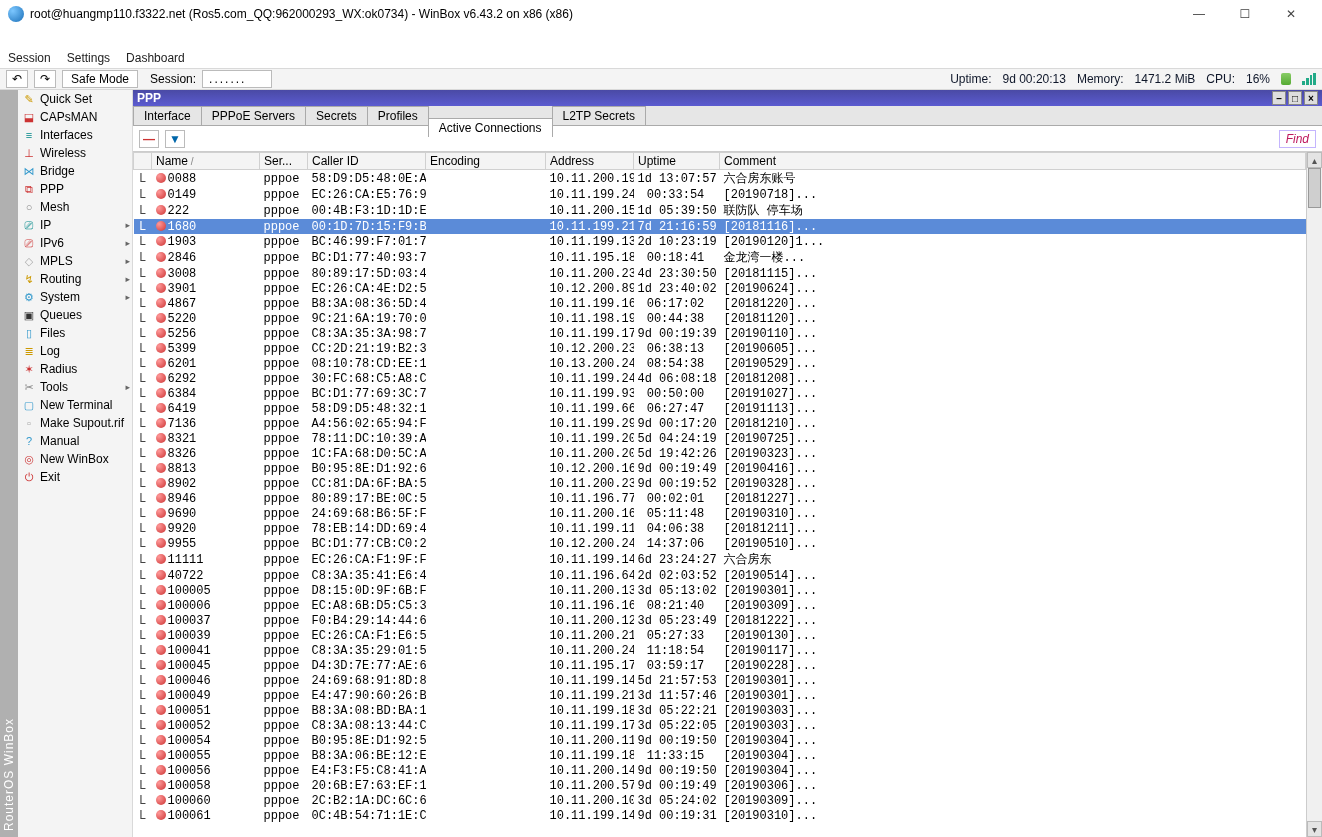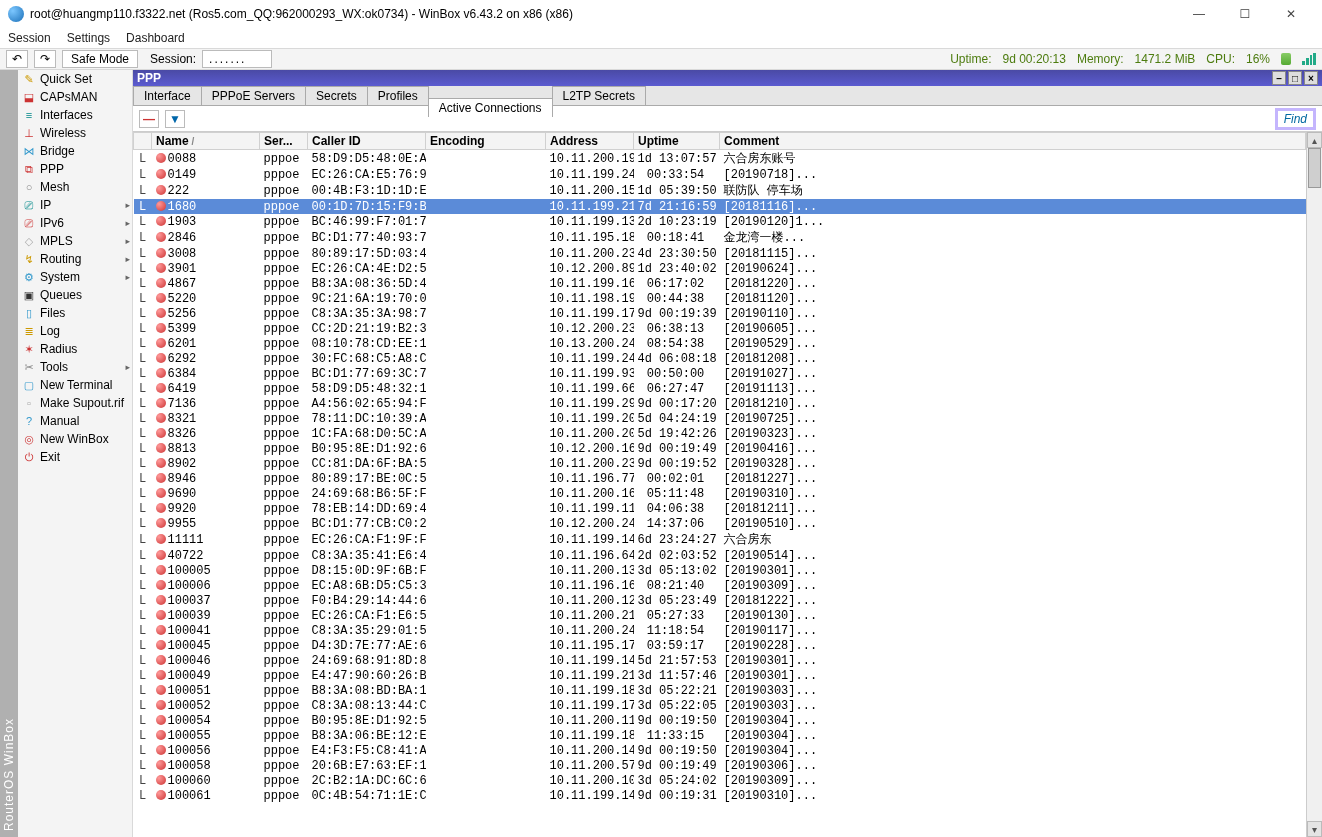--- a/index.html
+++ b/index.html
@@ -1,52 +1,52 @@
 <!DOCTYPE html>
 <html><head>
 <meta charset="utf-8">
 <style>
 * { margin:0; padding:0; box-sizing:border-box; font-family:"Microsoft YaHei","SimSun",Arial,sans-serif; font-size:12px; }
 body { background:#fff; width:1322px; height:837px; overflow:hidden; position:relative; display:flex; flex-direction:column; }
 .titlebar { height:28px; display:flex; align-items:center; padding:12px 8px; background:#fff; }
 .titlebar .globe { width:16px; height:16px; border-radius:50%; background:radial-gradient(circle at 30% 30%,#7cc7ff,#1a6fb8); margin-right:6px; }
 .titlebar .title { flex:1; color:#000; font-size:12px; }
 .titlebar .winbtn { width:46px; height:28px; display:flex; align-items:center; justify-content:center; color:#444; }
-.menubar { height:20px; display:flex; align-items:center; padding:0 8px; gap:16px; color:#222; }
+.menubar { height:20px; display:flex; align-items:center; padding:0 8px; gap:16px; color:#222;margin-top:20px; }
 .toolbar { height:22px; background:#f4f4f4; border-top:1px solid #d9d9d9; border-bottom:1px solid #d9d9d9; display:flex; align-items:center; padding:0 6px; gap:6px; }
 .tbtn { height:18px; padding:0 4px; border:1px solid #bbb; background:#fff; display:flex; align-items:center; justify-content:center; min-width:22px; }
 .tbtn.safe { padding:0 8px; }
 .sess-label { margin-left:6px; }
 .sess-box { border:1px solid #bbb; background:#fff; padding:0 6px; height:18px; display:flex; align-items:center; min-width:70px; letter-spacing:2px; }
 .banner { margin-left:30px; color:#c00; font-size:13px; white-space:nowrap; }
-.status { margin-left:auto; display:flex; align-items:center; gap:11px; color:#4d7c0f; white-space:nowrap; }
+.status { margin-left:auto; display:flex; align-items:center; gap:11px; color:#0f172a; white-space:nowrap; }
 .lock { width:10px; height:12px; background:linear-gradient(#8c6,#5a3); border-radius:2px; }
 .bars { width:14px; height:12px; display:flex; gap:1px; align-items:flex-end; }
 .bars span{ width:3px; background:#2a8; }
 .bars span:nth-child(1){height:4px}.bars span:nth-child(2){height:7px}.bars span:nth-child(3){height:10px}.bars span:nth-child(4){height:12px}
 .main { flex:1; display:flex; overflow:hidden; }
 .vtab { width:18px; background:#b0b0b0; color:#fff; writing-mode:vertical-rl; transform:rotate(180deg); text-align:center; padding:6px 2px; font-size:12px; letter-spacing:1px; display:flex; align-items:center; justify-content:flex-start;}
 .sidebar { width:115px; background:#f4f4f4; border-right:1px solid #d9d9d9; overflow-y:auto; }
 .side-item { height:18px; display:flex; align-items:center; padding:0 4px; gap:4px; color:#000; cursor:default; position:relative;}
 .side-ico { width:14px; height:14px; display:flex; align-items:center; justify-content:center; font-size:11px; }
 .side-arrow { position:absolute; right:2px; font-size:9px; color:#666; }
 .content { flex:1; display:flex; flex-direction:column; overflow:hidden; }
 .panel-title { height:16px; background:#5b5ba8; background:linear-gradient(#4a4aa5,#5b5bd0); color:#fff; display:flex; align-items:center; padding:0 4px; font-weight:bold; }
 .panel-title .pct { margin-left:auto; display:flex; gap:2px;}
 .panel-title .pcbtn{ width:14px;height:14px;background:#ddd;color:#000;display:flex;align-items:center;justify-content:center;font-size:10px;border:1px solid #888;}
 .tabs { height:20px; background:#e6e6e6; display:flex; align-items:flex-end; border-bottom:1px solid #aaa; }
 .tab { padding:2px 10px; border:1px solid #aaa; border-bottom:none; background:#e6e6e6; margin-right:-1px; cursor:default; }
 .tab.active { background:#fff; position:relative; top:12px; }
 .tabtool { height:26px; display:flex; align-items:center; padding:0 6px; gap:6px; border-bottom:1px solid #ccc; }
 .sqbtn { width:20px; height:18px; border:1px solid #bbb; background:#fff; display:flex; align-items:center; justify-content:center; }
-.find { margin-left:auto; border:3px solid #c4b5fd; background:#fff; padding:1px 6px; color:#0369a1; font-style:italic; }
+.find { margin-left:auto; border:1px solid #c4b5fd; background:#fff; padding:1px 6px; color:#be185d; font-style:italic; }
 .grid-wrap { flex:1; display:flex; overflow:hidden; position:relative;}
 .grid { flex:1; overflow:auto; }
 table { border-collapse:collapse; width:100%; table-layout:fixed; }
-th { text-align:left; font-weight:bold; background:#f4f4f4; border:1px solid #d0d0d0; padding:1px 4px; height:16px; position:sticky; top:0; white-space:nowrap; overflow:hidden;}
+th { text-align:left; font-weight:normal; background:#f4f4f4; border:1px solid #d0d0d0; padding:1px 4px; height:16px; position:sticky; top:0; white-space:nowrap; overflow:hidden;}
 th.sorted::after{content:" /"; color:#888; font-size:10px;}
 td { padding:0 4px; height:15px; white-space:nowrap; overflow:hidden; font-family:"SimSun","Courier New",monospace; font-size:12px;}
 tr.row.selected{background:#5b8bd8;color:#fff;}
 tr.row.selected td{color:#fff;}
 .miniL{width:18px;text-align:center;color:#444;}
 .bullet{display:inline-block;width:10px;height:10px;border-radius:50%;background:radial-gradient(circle at 30% 30%,#f99,#c33);margin-right:2px;vertical-align:middle;}
 .addr,.uptime,.caller{font-family:"Courier New",monospace;}
 .uptime{text-align:center;padding-right:6px;}
 .footer{height:18px;border-top:1px solid #ccc;background:#f4f4f4;display:flex;align-items:center;padding:0 6px;}
 .vscroll{width:16px;background:#f0f0f0;border-left:1px solid #ccc;display:flex;flex-direction:column;}

